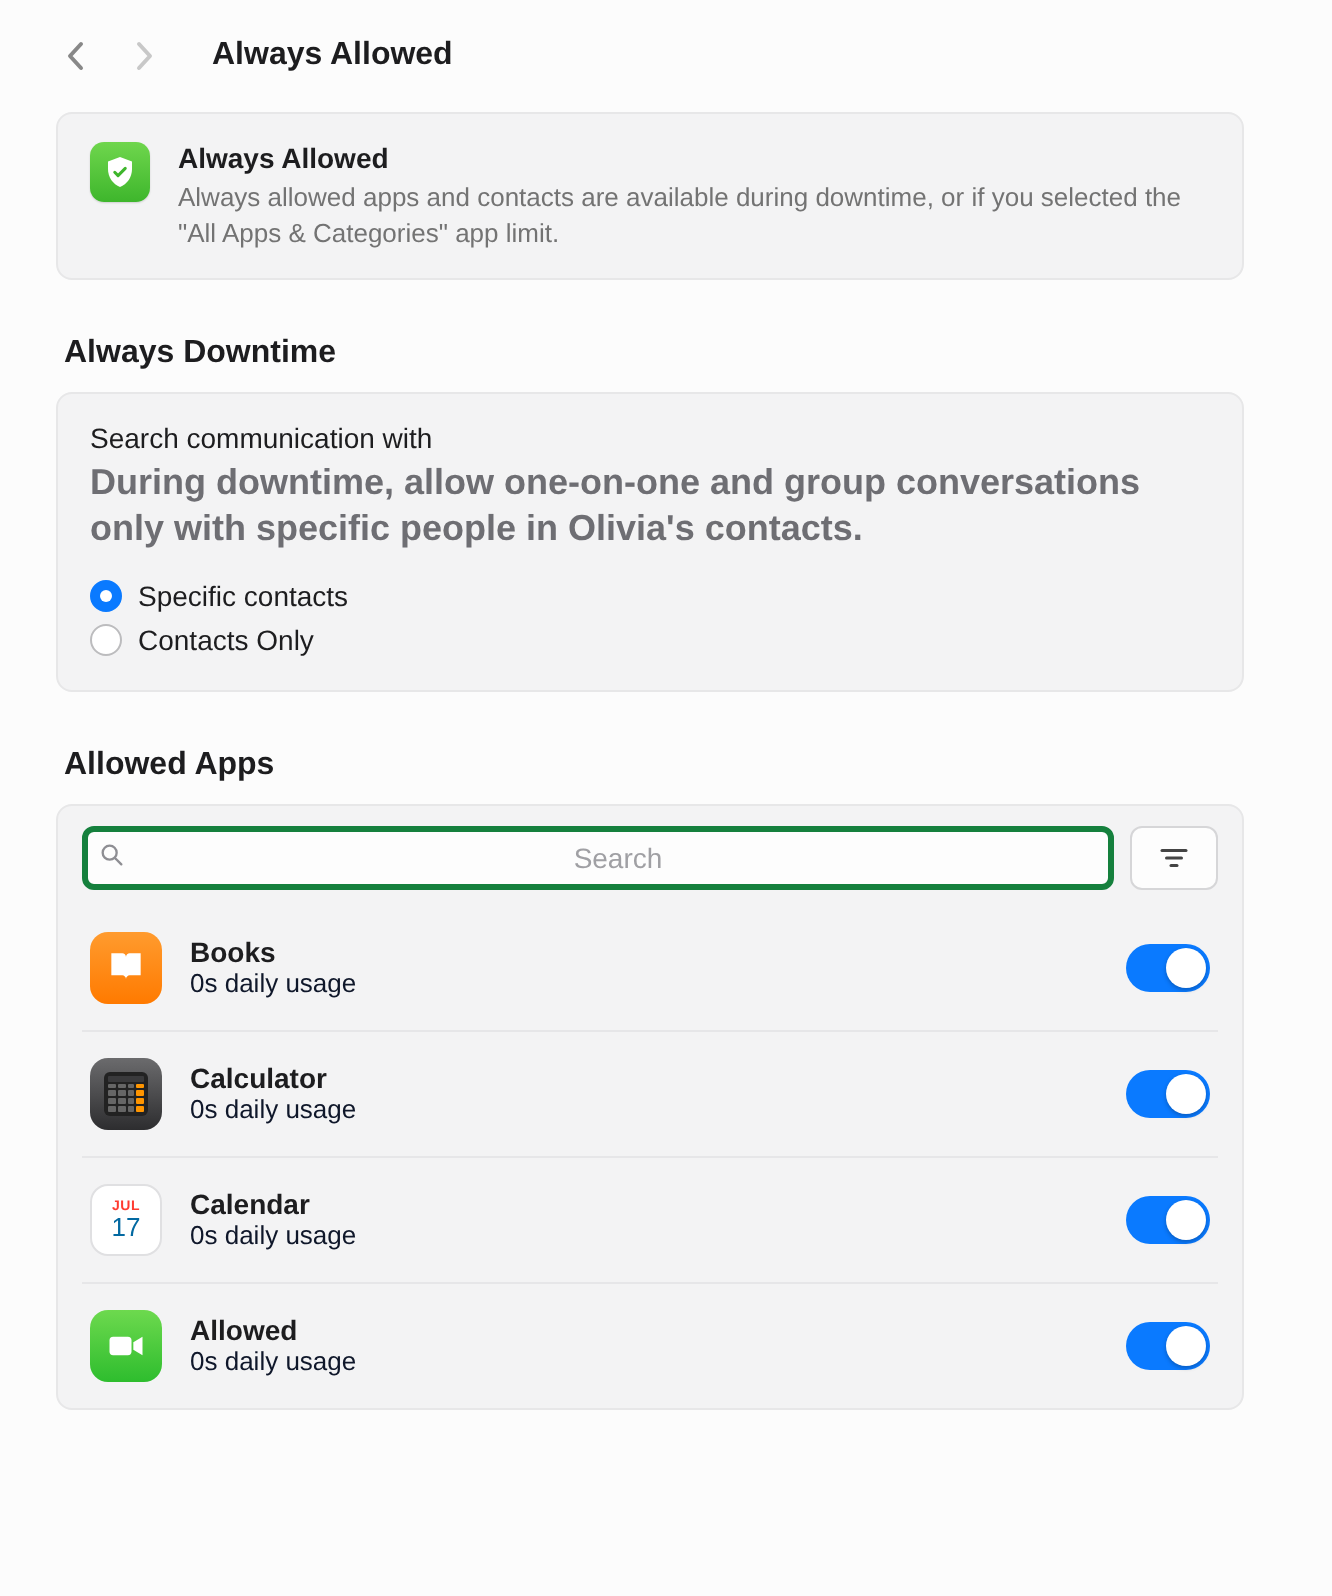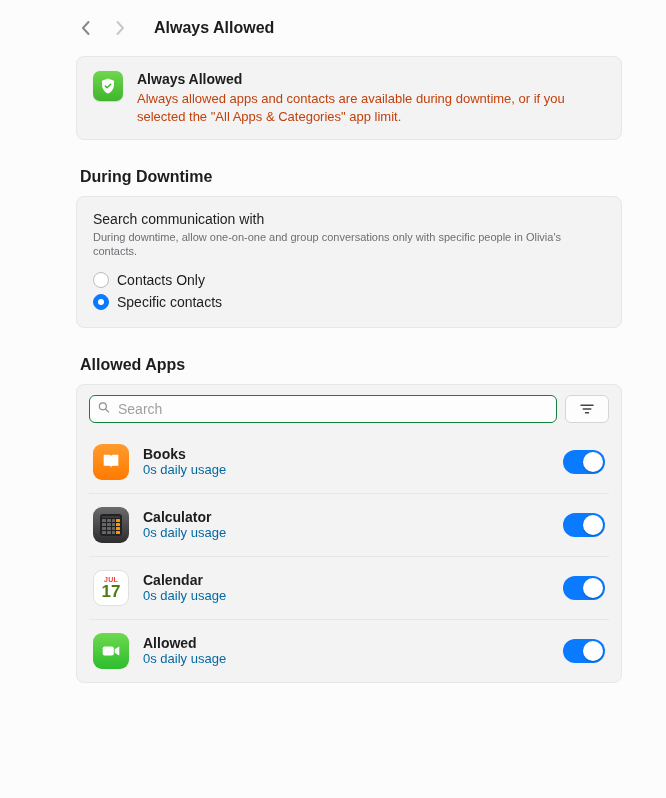--- a/index.html
+++ b/index.html
@@ -7,21 +7,20 @@
       font-family: -apple-system, BlinkMacSystemFont, "Segoe UI", sans-serif;
       background: #fcfcfc;
       width: 666px;
       height: 798px;
       overflow: hidden;
       color: #1d1d1f;
       font-size: 13px;
     }
     .window {
       padding: 18px 44px 0 28px;
-      margin-left: 48px;
     }
     .header {
       display: flex;
       align-items: center;
       gap: 14px;
       margin-bottom: 18px;
     }
     .nav-arrow {
       width: 20px;
       height: 20px;
@@ -58,21 +57,21 @@
       justify-content: center;
       flex-shrink: 0;
       box-shadow: 0 0.5px 1px rgba(0,0,0,0.15);
     }
     .intro-title {
       font-size: 14px;
       font-weight: 700;
       margin-bottom: 3px;
     }
     .intro-desc {
-      color: #c2410c;
+      color: #737373;
       font-size: 13px;
       line-height: 1.35;
     }
     .section-title {
       font-size: 16px;
       font-weight: 700;
       margin: 28px 0 10px 4px;
     }
     .downtime-card {
       position: relative;
@@ -84,22 +83,23 @@
       gap: 10px;
     }
     .downtime-head-text { flex: 1; }
     .downtime-title {
       font-size: 14px;
       font-weight: 400;
       margin-bottom: 3px;
     }
     .downtime-desc {
       color: #6e6e73;
-      font-size: 11px;
+      font-size: 18px;
       line-height: 1.3;
+      font-weight: bold;
     }
     .btn {
       background: #fff;
       border: 1px solid #d4d4d6;
       border-radius: 6px;
       padding: 4px 10px;
       font-size: 13px;
       cursor: pointer;
       box-shadow: 0 0.5px 1px rgba(0,0,0,0.08);
       white-space: nowrap;
@@ -143,27 +143,28 @@
       gap: 8px;
       align-items: stretch;
       margin-bottom: 8px;
     }
     .search-wrap {
       flex: 1;
       position: relative;
     }
     .search-input {
       width: 100%;
-      border: 1px solid #15803d;
+      border: 3px solid #15803d;
       border-radius: 6px;
       background: #fdfdfd;
       padding: 5px 8px 5px 28px;
       font-size: 14px;
       color: #333;
       outline: none;
+      text-align: center;
     }
     .search-input::placeholder { color: #a0a0a4; }
     .search-icon {
       position: absolute;
       left: 8px;
       top: 50%;
       transform: translateY(-50%);
       color: #8e8e93;
       pointer-events: none;
     }
@@ -192,21 +193,21 @@
       border-radius: 9px;
       display: flex;
       align-items: center;
       justify-content: center;
       flex-shrink: 0;
       font-size: 20px;
       color: #fff;
     }
     .app-text { flex: 1; }
     .app-name { font-size: 14px; font-weight: 600; }
-    .app-sub { font-size: 13px; color: #0369a1; }
+    .app-sub { font-size: 13px; color: #0f172a; }
     .toggle {
       width: 42px;
       height: 24px;
       border-radius: 12px;
       background: #0a7aff;
       position: relative;
       cursor: pointer;
     }
     .toggle::after {
       content: "";
@@ -215,21 +216,21 @@
       width: 20px; height: 20px;
       background: #fff;
       border-radius: 50%;
       box-shadow: 0 1px 2px rgba(0,0,0,0.25);
     }
     
     .icon-books { background: linear-gradient(180deg, #ff9b2e, #ff7a00); }
     .icon-calc { background: linear-gradient(180deg, #6b6b6d, #2d2d2f); }
     .icon-calendar { background: #fff; border: 1px solid #e0e0e2; display:flex; flex-direction:column; align-items:center; justify-content:center;}
     .icon-calendar .cal-top { font-size: 7px; color: #ff3b30; font-weight:600; line-height:1; letter-spacing:0.3px; }
-    .icon-calendar .cal-num { font-size: 17px; color: #4d7c0f; font-weight:700; line-height:1; }
+    .icon-calendar .cal-num { font-size: 13px; color: #0369a1; font-weight:400; line-height:1; }
     .icon-facetime { background: linear-gradient(180deg, #6dd94e, #2ebd2e); }
     .calc-grid {
       width: 22px; height: 22px;
       background: #222;
       border-radius: 3px;
       display: grid;
       grid-template-columns: repeat(4, 1fr);
       grid-template-rows: repeat(5, 1fr);
       gap: 1px;
       padding: 2px;
@@ -262,37 +263,37 @@
           <path fill="#fff" d="M12 2l8 3v5c0 5.5-3.4 10.3-8 12-4.6-1.7-8-6.5-8-12V5l8-3z"></path>
           <path d="M8.5 12.2l2.2 2.2 4.8-4.8" stroke="#3eb62c" stroke-width="2" fill="none" stroke-linecap="round" stroke-linejoin="round"></path>
         </svg>
     </div>
     <div>
       <div class="intro-title">Always Allowed</div>
       <div class="intro-desc">Always allowed apps and contacts are available during downtime, or if you selected the "All Apps &amp; Categories" app limit.</div>
     </div>
   </div>
 
-  <div class="section-title">During Downtime</div>
+  <div class="section-title">Always Downtime</div>
 
   <div class="card downtime-card">
     <div class="downtime-head">
       <div class="downtime-head-text">
         <div class="downtime-title">Search communication with</div>
         <div class="downtime-desc">During downtime, allow one-on-one and group conversations only with specific people in Olivia's contacts.</div>
       </div>
     </div>
     <div class="radio-group">
       <label class="radio">
+        <span class="radio-dot checked"></span>
+        <span>Specific contacts</span>
+      </label>
+      <label class="radio">
         <span class="radio-dot"></span>
         <span>Contacts Only</span>
-      </label>
-      <label class="radio">
-        <span class="radio-dot checked"></span>
-        <span>Specific contacts</span>
       </label>
     </div>
   </div>
 
   <div class="section-title">Allowed Apps</div>
 
   <div class="card allowed-card">
     <div class="search-row">
       <div class="search-wrap">
         <span class="search-icon">

